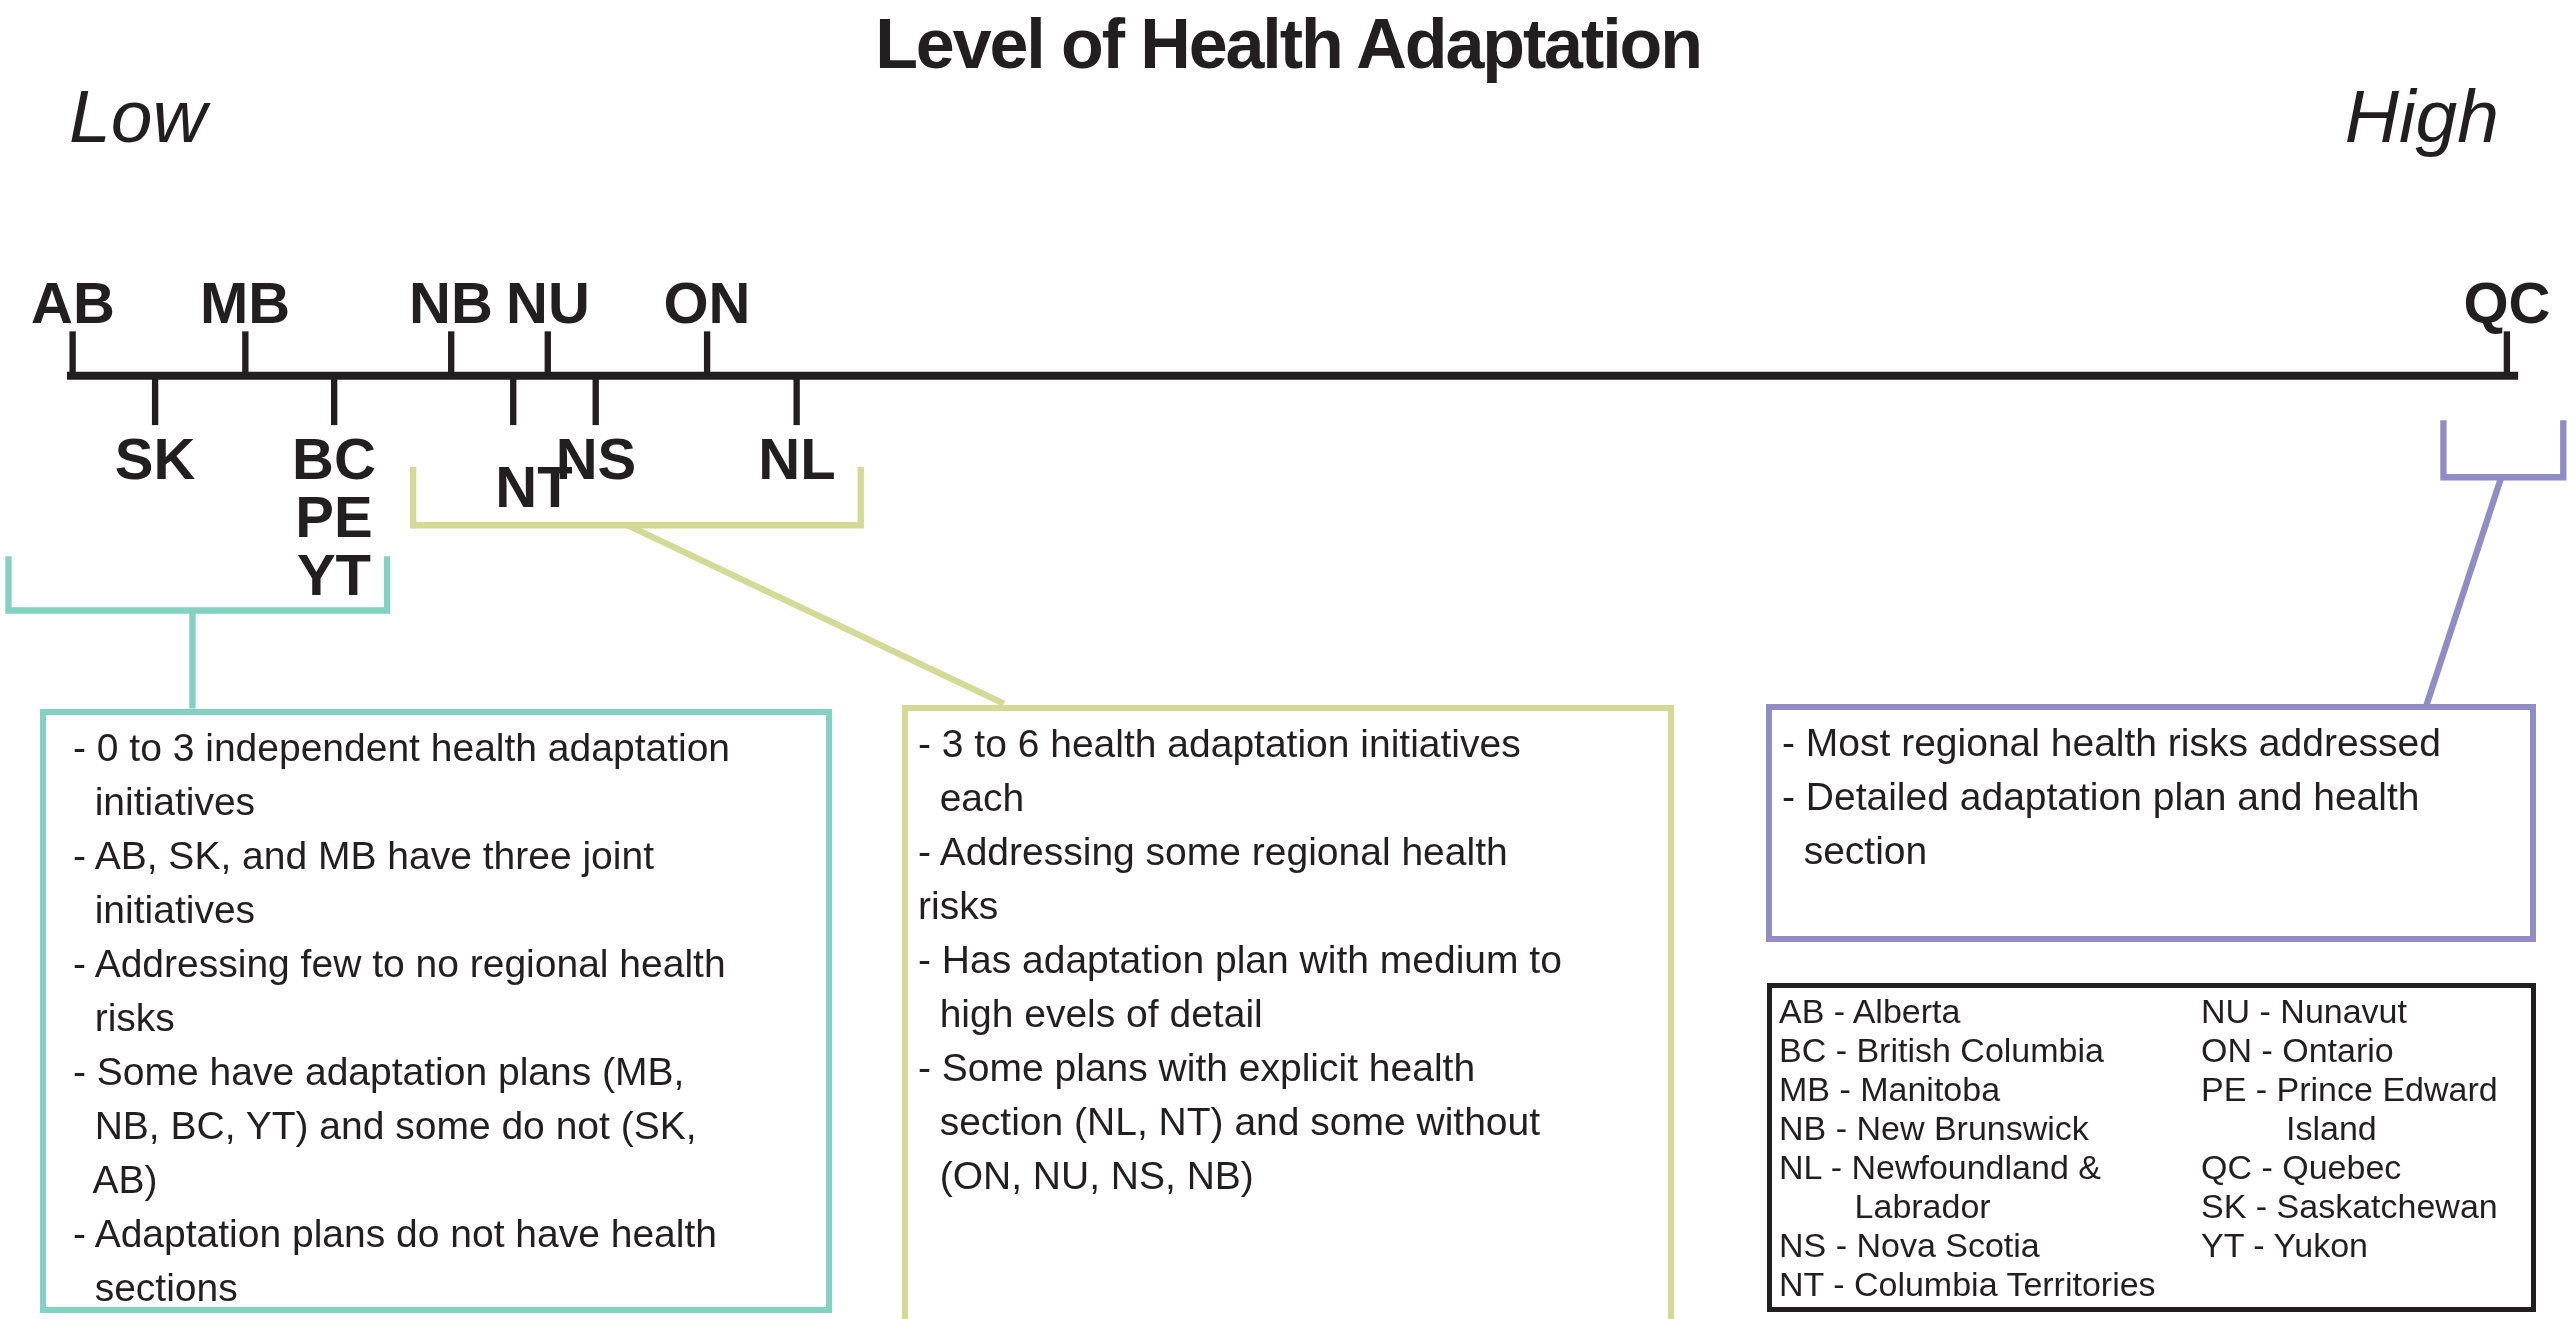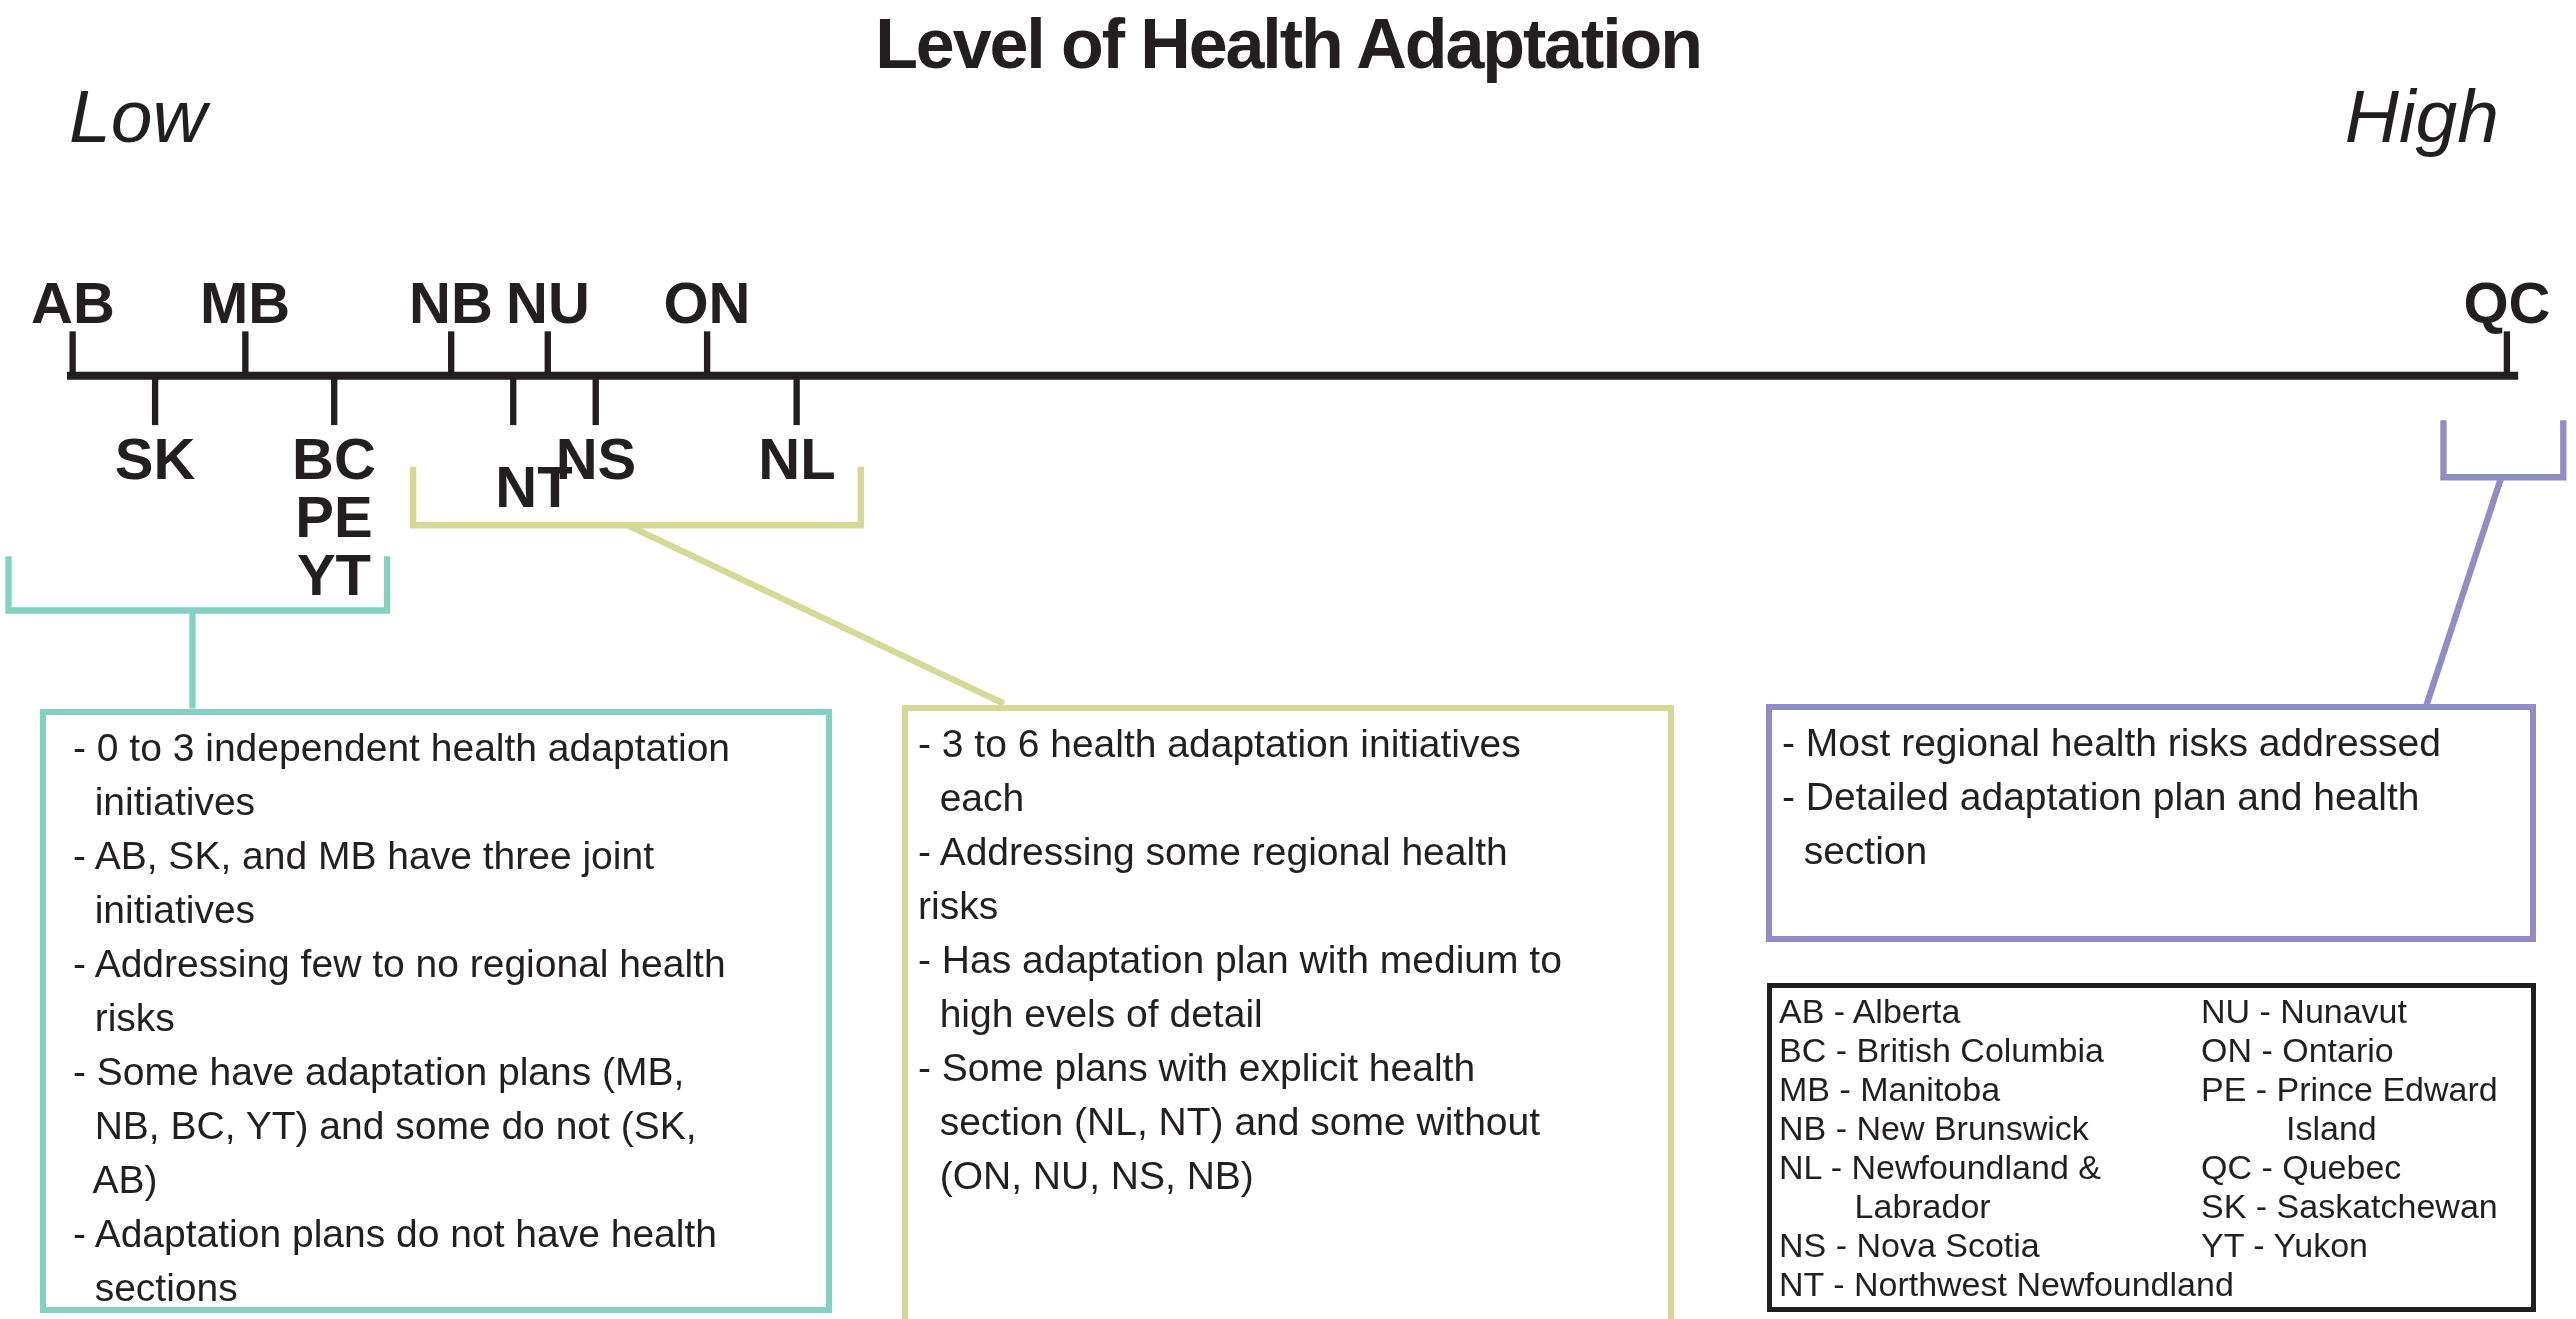--- a/index.html
+++ b/index.html
@@ -85,18 +85,18 @@
       <div class="axis-label below" style="left: 534px; margin-top: 28px;">NT</div>
       <div class="axis-label below" style="left: 596px;">NS</div>
       <div class="axis-label below" style="left: 797px;">NL</div>
     </div>
 
   <div class="note-box" id="box-low-adaptation" style="border: 6.3px solid rgb(130, 209, 193);"><div class="box-line">- 0 to 3 independent health adaptation</div><div class="box-line">  initiatives</div><div class="box-line">- AB, SK, and MB have three joint</div><div class="box-line">  initiatives</div><div class="box-line">- Addressing few to no regional health</div><div class="box-line">  risks</div><div class="box-line">- Some have adaptation plans (MB,</div><div class="box-line">  NB, BC, YT) and some do not (SK,</div><div class="box-line">  AB)</div><div class="box-line">- Adaptation plans do not have health</div><div class="box-line">  sections</div></div>
   <div class="note-box" id="box-medium-adaptation" style="border: 6.3px solid rgb(213, 217, 150);"><div class="box-line">- 3 to 6 health adaptation initiatives</div><div class="box-line">  each</div><div class="box-line">- Addressing some regional health</div><div class="box-line">risks</div><div class="box-line">- Has adaptation plan with medium to</div><div class="box-line">  high evels of detail</div><div class="box-line">- Some plans with explicit health</div><div class="box-line">  section (NL, NT) and some without</div><div class="box-line">  (ON, NU, NS, NB)</div></div>
   <div class="note-box" id="box-high-adaptation" style="border: 6.3px solid rgb(144, 141, 198);"><div class="box-line">- Most regional health risks addressed</div><div class="box-line">- Detailed adaptation plan and health</div><div class="box-line">  section</div></div>
 
   <div class="legend-box">
-    <div class="legend-col" id="legend-col-0"><div>AB - Alberta</div><div>BC - British Columbia</div><div>MB - Manitoba</div><div>NB - New Brunswick</div><div>NL - Newfoundland &amp;</div><div>        Labrador</div><div>NS - Nova Scotia</div><div>NT - Northwest Newfoundland</div></div>
+    <div class="legend-col" id="legend-col-0"><div>AB - Alberta</div><div>BC - British Columbia</div><div>MB - Manitoba</div><div>NB - New Brunswick</div><div>NL - Newfoundland &amp;</div><div>        Labrador</div><div>NS - Nova Scotia</div><div>NT - Columbia Territories</div></div>
     <div class="legend-col" id="legend-col-1"><div>NU - Nunavut</div><div>ON - Ontario</div><div>PE - Prince Edward</div><div>         Island</div><div>QC - Quebec</div><div>SK - Saskatchewan</div><div>YT - Yukon</div></div>
   </div>
 
 </div>
 
 
 </body></html>

